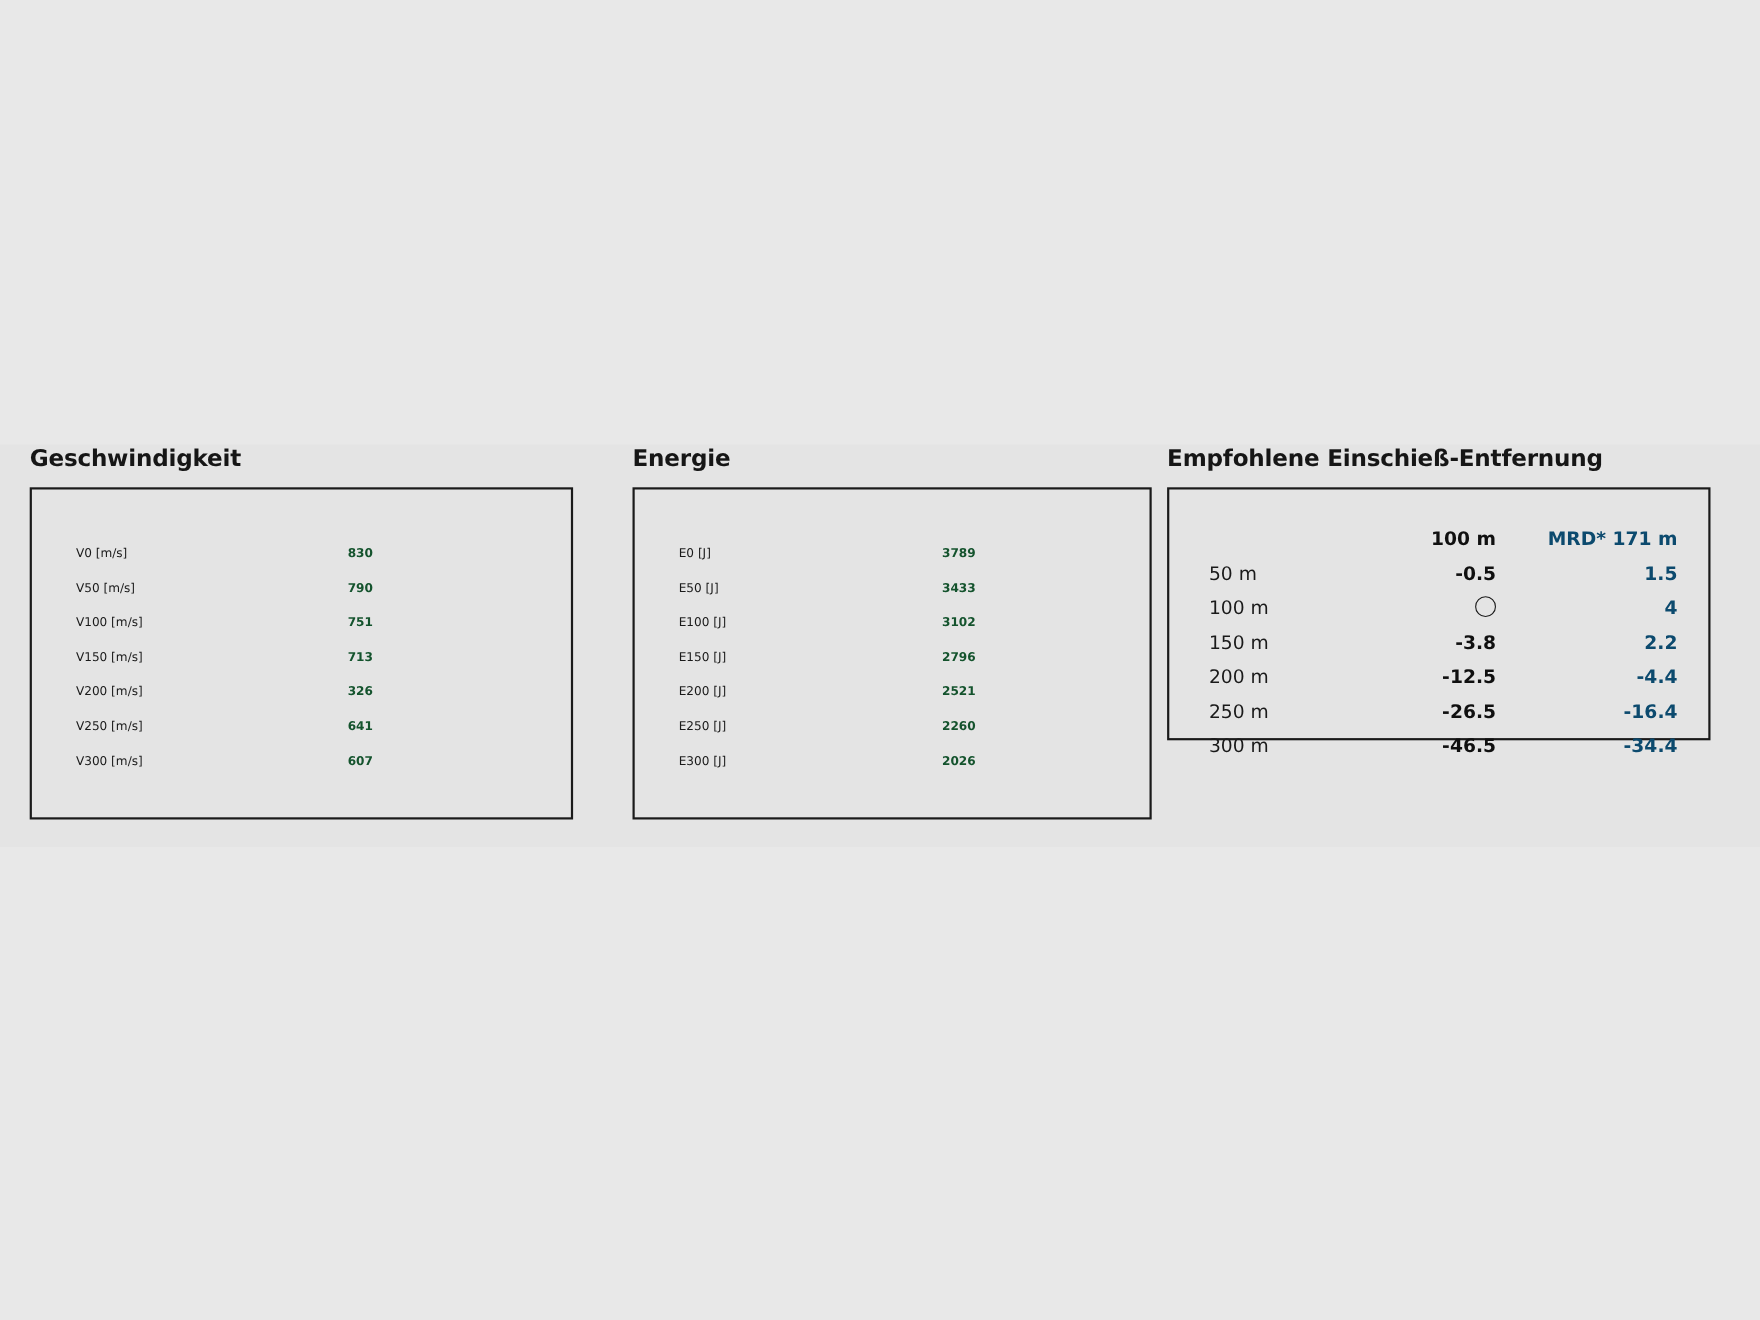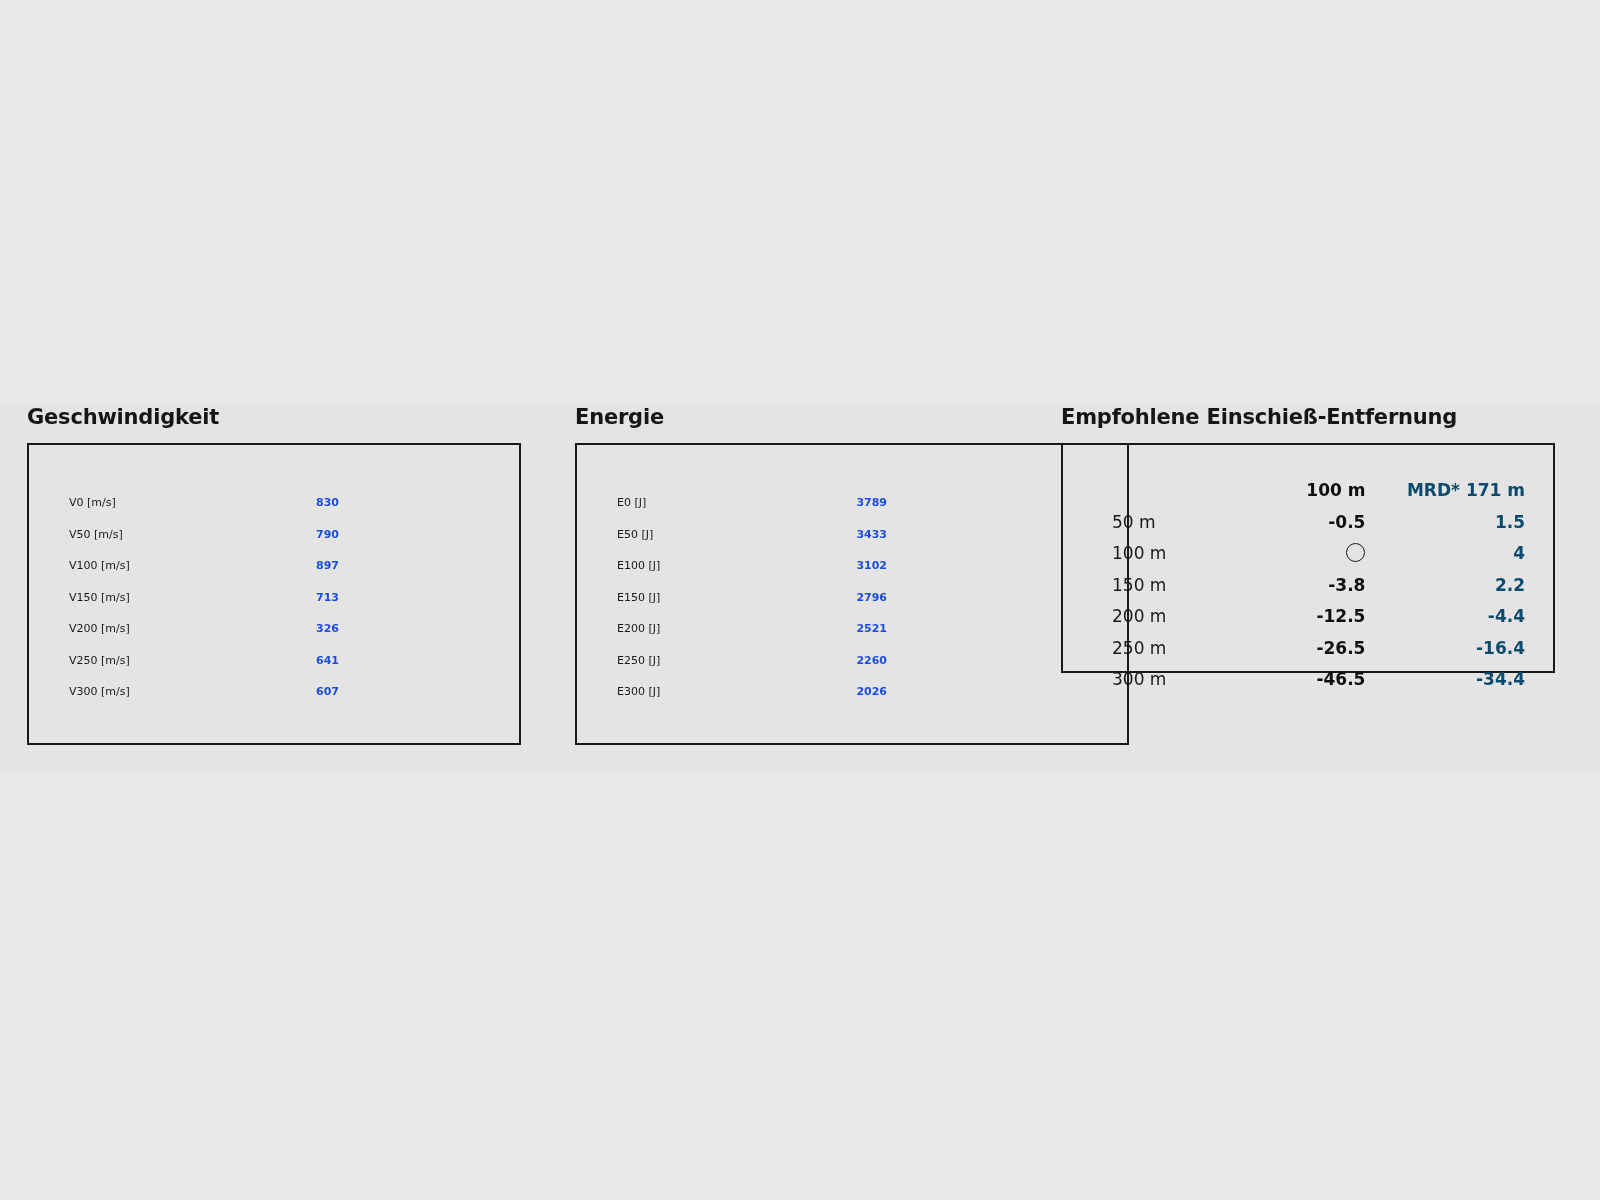--- a/index.html
+++ b/index.html
@@ -62,21 +62,21 @@
   #panel-speed .panel-box {
     width: 494px;
     height: 302px;
     padding: 42px 0 0 0;
   }
   #panel-energy {
     left: 543px;
     padding-left: 32px;
   }
   #panel-energy .panel-box {
-    width: 554px;
+    width: 472px;
     height: 302px;
     padding: 42px 0 0 0;
   }
   #panel-zero {
     left: 1061px;
   }
   #panel-zero .panel-box {
     width: 494px;
     height: 230px;
     padding: 30px 0 0 0;
@@ -95,21 +95,21 @@
   table.kv td.label {
     text-align: left;
     font-weight: normal;
     color: #1a1a1a;
     padding-left: 40px;
     width: 170px;
   }
   table.kv td.value {
     text-align: right;
     font-weight: bold;
-    color: #1d4ed8;
+    color: #14532d;
     width: 100px;
     padding-right: 0;
   }
   table.kv td.spacer {
     width: auto;
   }
 
   
   table.zero {
     border-collapse: collapse;
@@ -130,21 +130,21 @@
   }
   table.zero th.h-col2, table.zero td.v-col2 {
     text-align: right;
     font-weight: bold;
     color: #0c4a6e;
     width: 150px;
     padding-right: 28px;
   }
   table.zero td.dist {
     text-align: left;
-    padding-left: 49px;
+    padding-left: 36px;
     color: #1a1a1a;
     width: 120px;
   }
   table.zero th.h-first {
     padding-left: 36px;
     width: 120px;
   }
   .circle-icon {
     display: inline-block;
     width: 17px;
@@ -171,21 +171,21 @@
               <td class="value">830</td>
               <td class="spacer"></td>
             </tr>
             <tr>
               <td class="label">V50 [m/s]</td>
               <td class="value">790</td>
               <td class="spacer"></td>
             </tr>
             <tr>
               <td class="label">V100 [m/s]</td>
-              <td class="value">897</td>
+              <td class="value">751</td>
               <td class="spacer"></td>
             </tr>
             <tr>
               <td class="label">V150 [m/s]</td>
               <td class="value">713</td>
               <td class="spacer"></td>
             </tr>
             <tr>
               <td class="label">V200 [m/s]</td>
               <td class="value">326</td>

